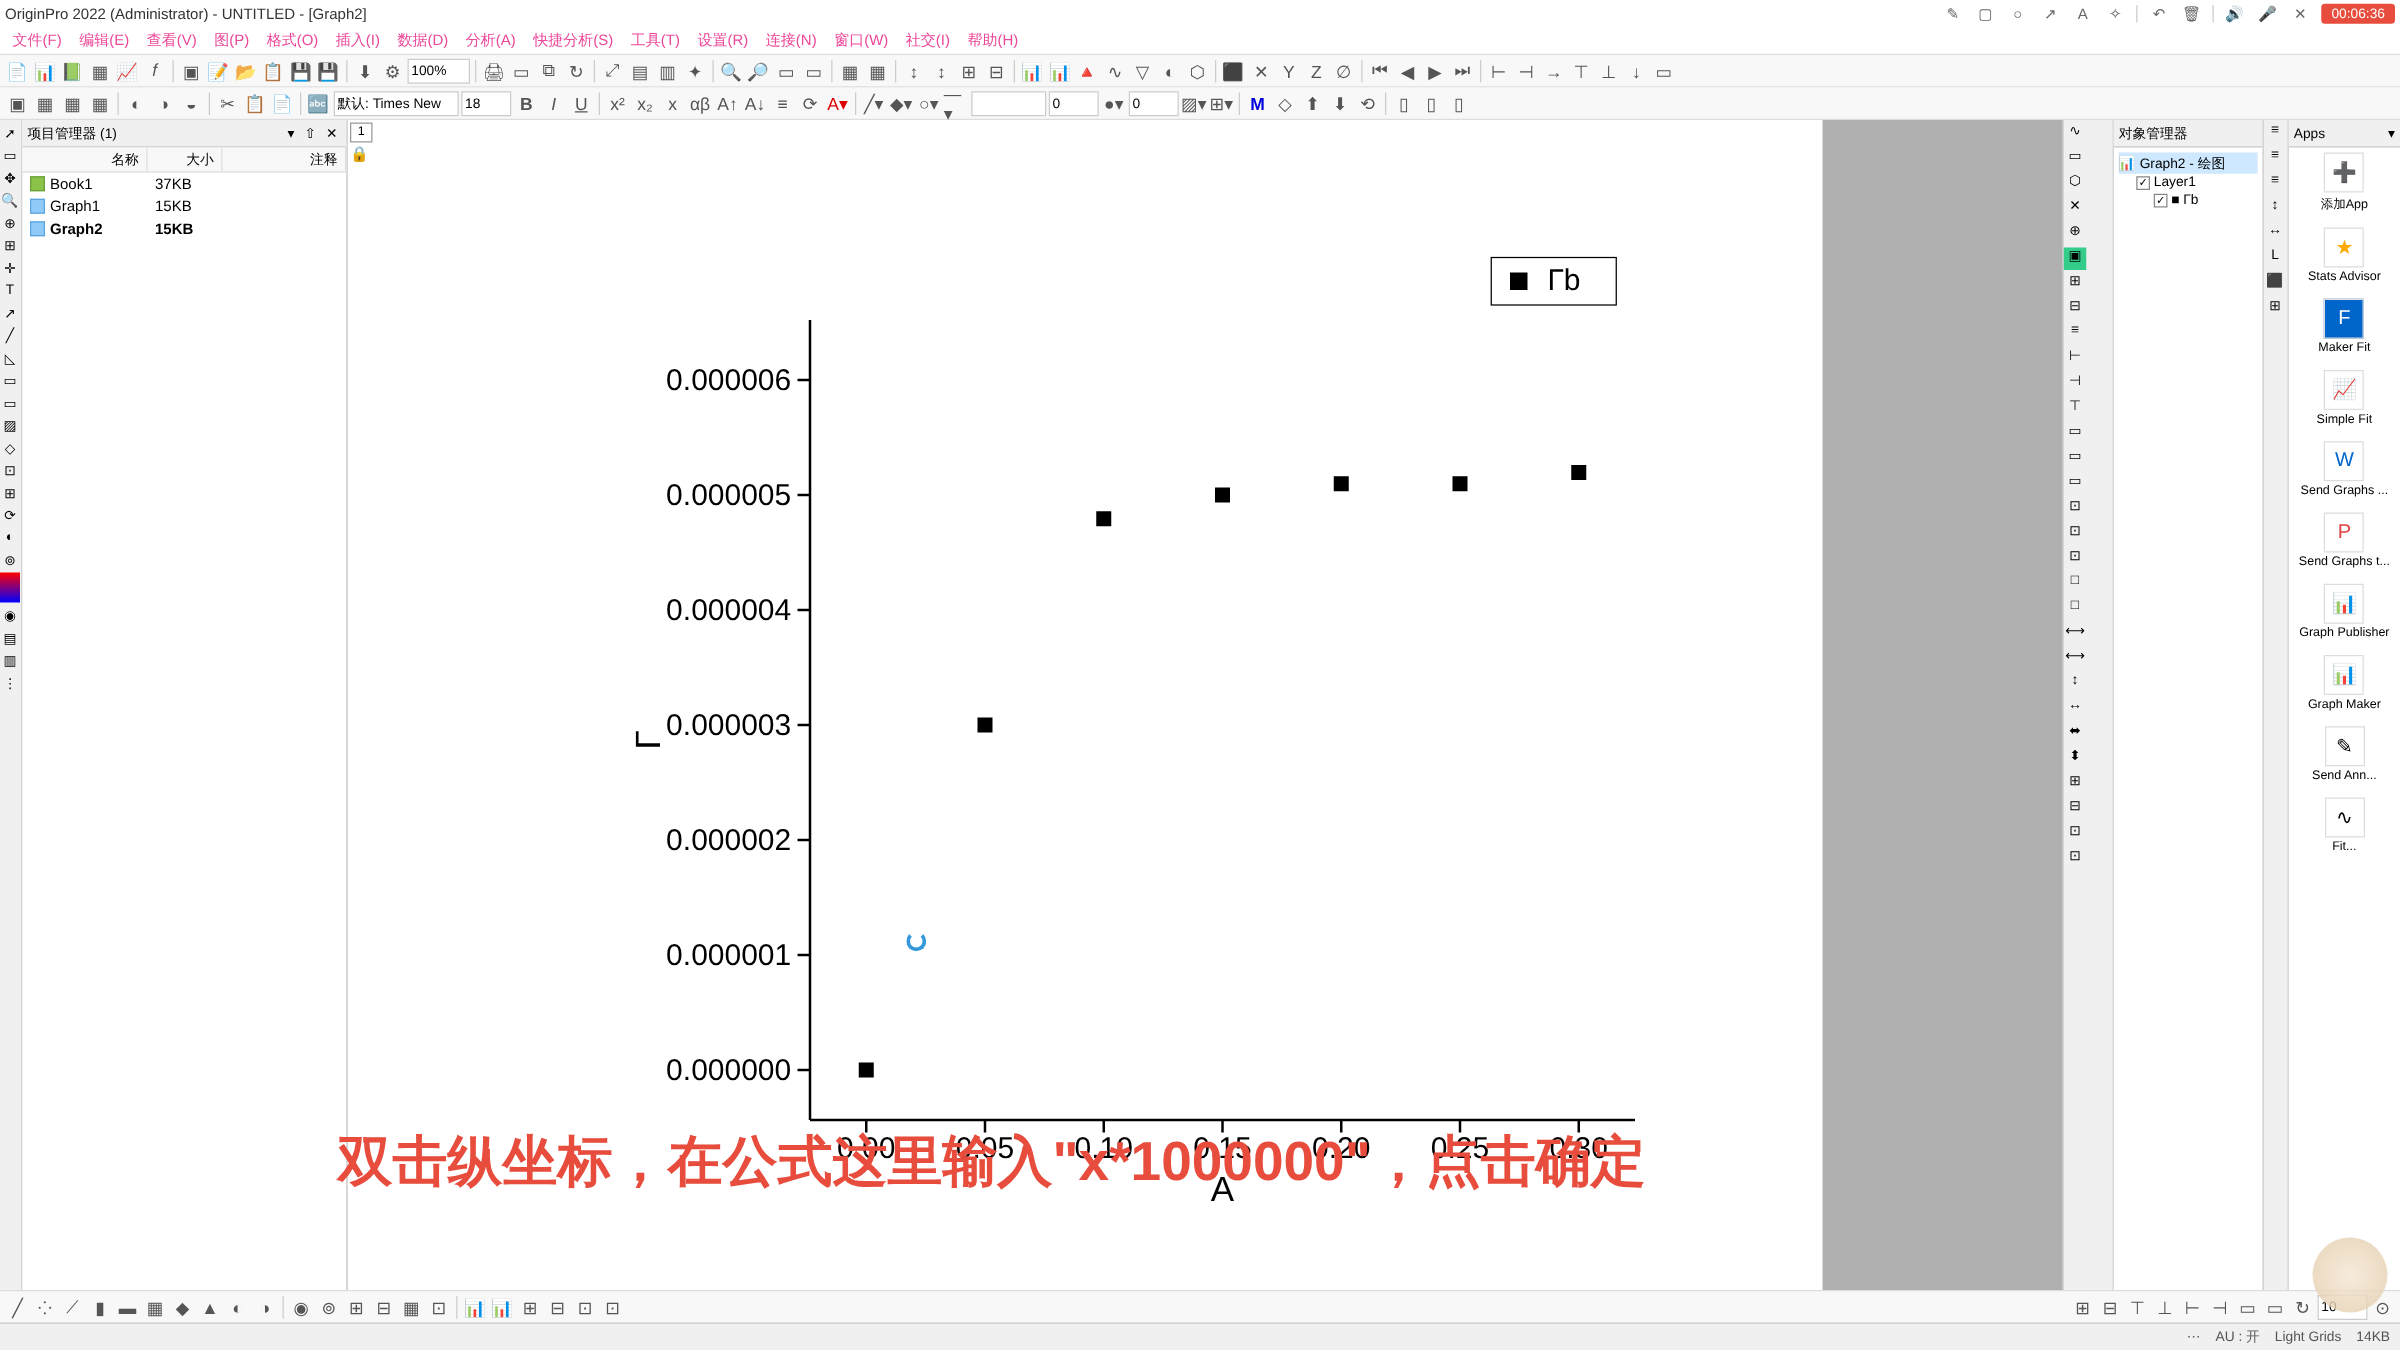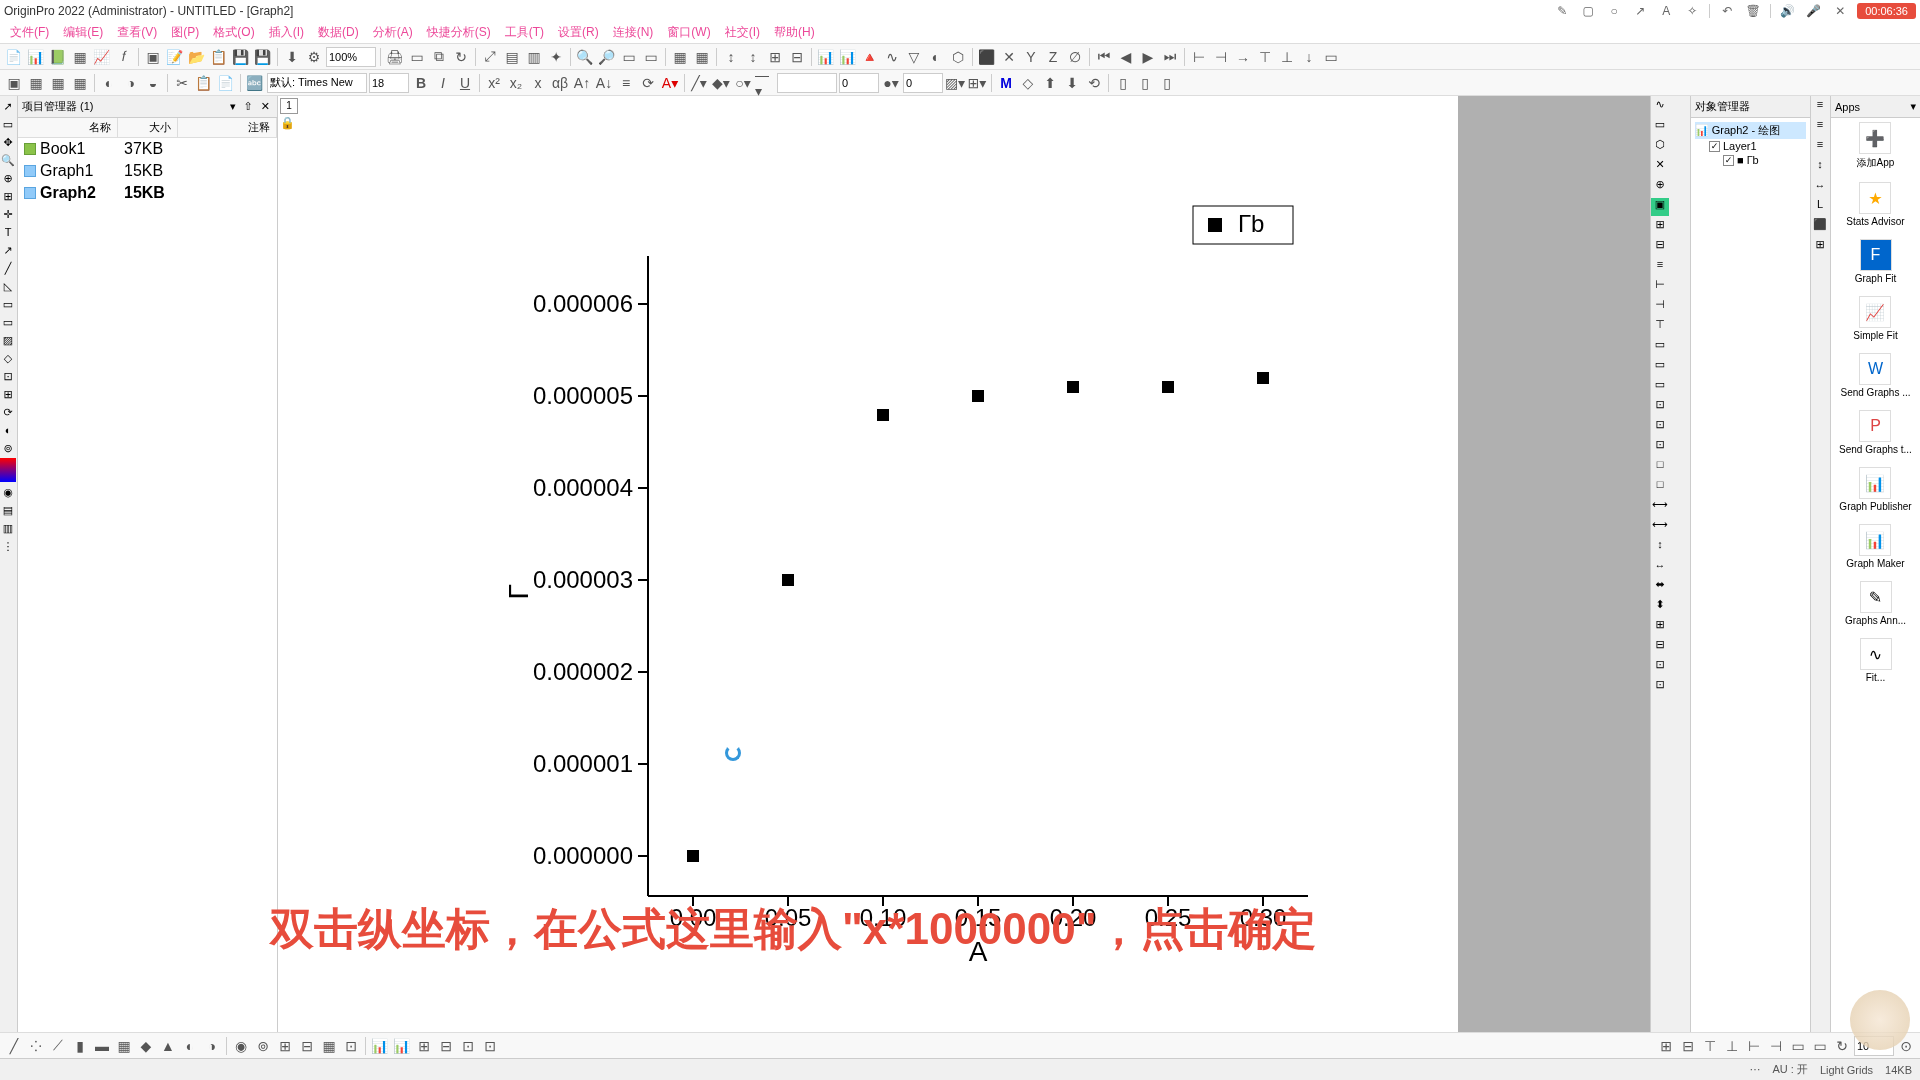--- a/index.html
+++ b/index.html
@@ -33,21 +33,21 @@
 .tree-item { display: flex; align-items: center; gap: 4px; padding: 1px 0; cursor: pointer; }
 .tree-item.indent1 { padding-left: 18px; }
 .folder-icon { width: 14px; height: 12px; background: #f7d774; border: 1px solid #c9a93a; display: inline-block; }
 .folder-icon.sel { background: #a8d8ff; border-color: #5aa5e0; }
 .list-header { height: 20px; background: #f8f8f8; border-bottom: 1px solid #ddd; display: flex; font-size: 11px; text-align: right; }
 .list-header > div { padding: 2px 6px; border-right: 1px solid #ddd; }
 .col-name { width: 100px; }
 .col-size { width: 60px; }
 .col-note { flex: 1; }
 .file-list { flex: 1; overflow: auto; }
-.file-row { display: flex; padding: 2px 0; cursor: pointer; font-size: 16px; align-items: flex-end; }
+.file-row { display: flex; padding: 2px 0; cursor: pointer; font-size: 12px; align-items: flex-end; }
 .file-row > div { padding: 0 6px; }
 .file-row .col-name { display: flex; align-items: center; gap: 4px; }
 .file-icon { width: 12px; height: 12px; background: #8bc34a; border: 1px solid #689f38; display: inline-block; }
 .file-icon.graph { background: #90caf9; border-color: #5aa5e0; }
 .file-row.active { font-weight: bold; }
 
 .canvas-area { flex: 1; background: #b0b0b0; position: relative; overflow: hidden; }
 .graph-window { position: absolute; left: 0; top: 0; width: 1180px; height: 100%; background: #fff; }
 .graph-tab { position: absolute; left: 2px; top: 2px; width: 18px; height: 16px; background: #fff; border: 1px solid #999; font-size: 10px; text-align: center; line-height: 14px; }
 .lock-icon { position: absolute; left: 2px; top: 20px; width: 14px; height: 14px; color: #2a8; font-size: 12px; }
@@ -457,21 +457,21 @@
         <div class="app-item">
             <div class="app-icon" style="color:#2a2">➕</div>
             <span>添加App</span>
           </div>
         <div class="app-item">
             <div class="app-icon" style="color:#fa0">★</div>
             <span>Stats Advisor</span>
           </div>
         <div class="app-item">
             <div class="app-icon" style="background:#06c;color:#fff">F</div>
-            <span>Graph Fit</span>
+            <span>Maker Fit</span>
           </div>
         <div class="app-item">
             <div class="app-icon" style="color:#06c">📈</div>
             <span>Simple Fit</span>
           </div>
         <div class="app-item">
             <div class="app-icon" style="color:#06c">W</div>
             <span>Send Graphs ...</span>
           </div>
         <div class="app-item">
@@ -481,21 +481,21 @@
         <div class="app-item">
             <div class="app-icon">📊</div>
             <span>Graph Publisher</span>
           </div>
         <div class="app-item">
             <div class="app-icon">📊</div>
             <span>Graph Maker</span>
           </div>
         <div class="app-item">
             <div class="app-icon">✎</div>
-            <span>Graphs Ann...</span>
+            <span>Send Ann...</span>
           </div>
         <div class="app-item">
             <div class="app-icon">∿</div>
             <span>Fit...</span>
           </div>
       </div>
     </div>
   </div>
 </div>
 

